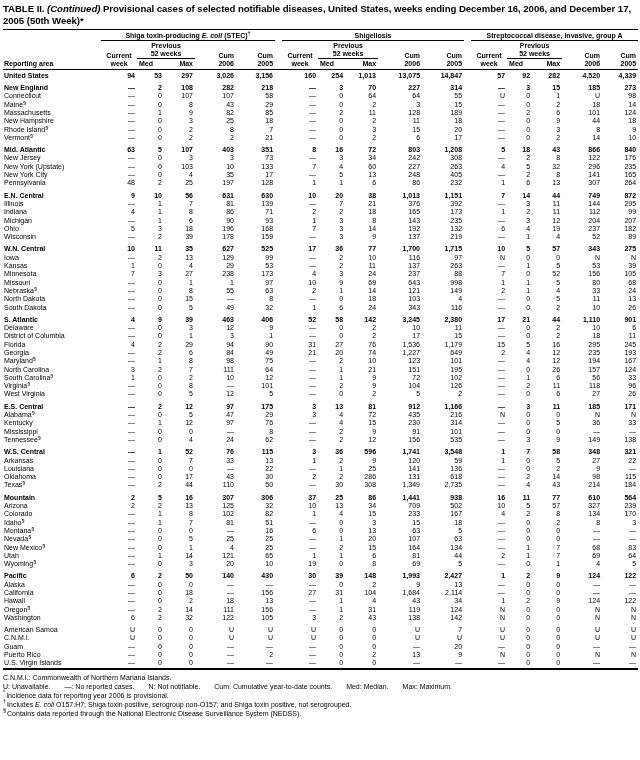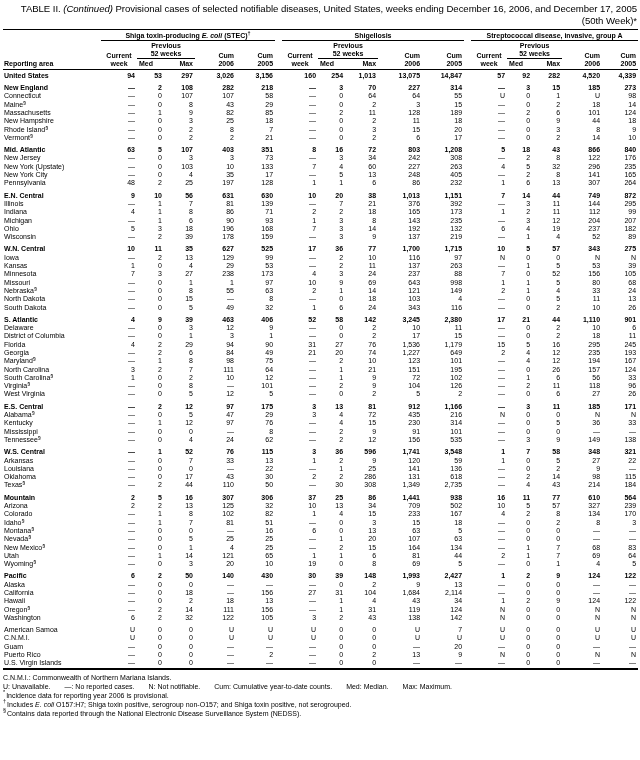--- a/index.html
+++ b/index.html
@@ -1,18 +1,18 @@
 <!DOCTYPE html>
 <html><head>
 <meta charset="utf-8">
 <style>
   html,body{margin:0;padding:0;background:#fff;}
   .page{width:640px;height:760px;box-sizing:border-box;padding:3px 3px 0 3px;background:#fff;
         font-family:"Liberation Sans",sans-serif;color:#000;overflow:hidden;}
-  .title{font-size:9.6px;line-height:11.8px;font-weight:normal;letter-spacing:-0.05px;text-align:right;}
+  .title{font-size:9.6px;line-height:11.8px;font-weight:bold;letter-spacing:-0.05px;}
   .it{font-style:italic;}
   table{border-collapse:collapse;table-layout:fixed;width:635px;margin-top:2px;border-top:1px solid #000;}
   thead{border-bottom:1px solid #000;}
   tbody{border-bottom:2px solid #000;}
   th,td{padding:0;margin:0;}
   thead th{font-size:7px;line-height:7.8px;font-weight:bold;vertical-align:bottom;}
   .glabel{padding:2px 0 1px;border-bottom:1px solid #000;text-align:center;white-space:nowrap;}
   .prevhead{border-bottom:1px solid #000;text-align:center;padding:1px 2px 0 2px;}
   .cwhead{text-align:center;padding-bottom:1px;}
   .cumhead{text-align:right;padding:0 2px 1px 0;}

